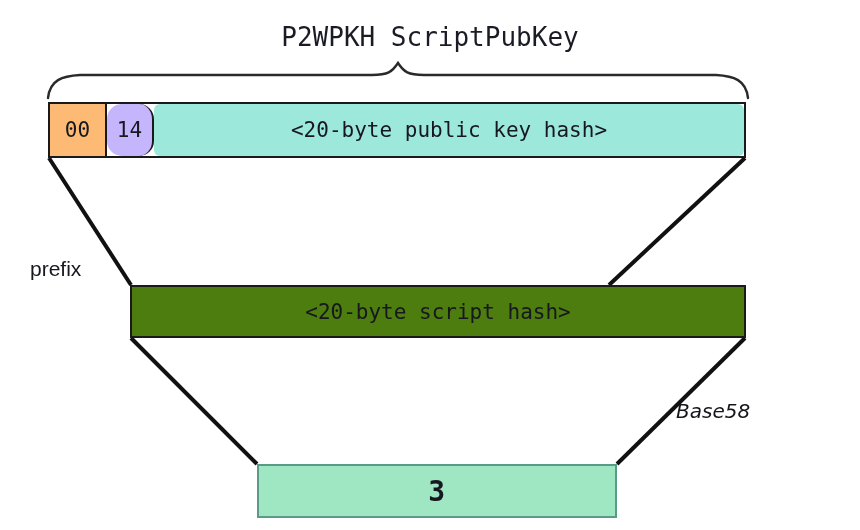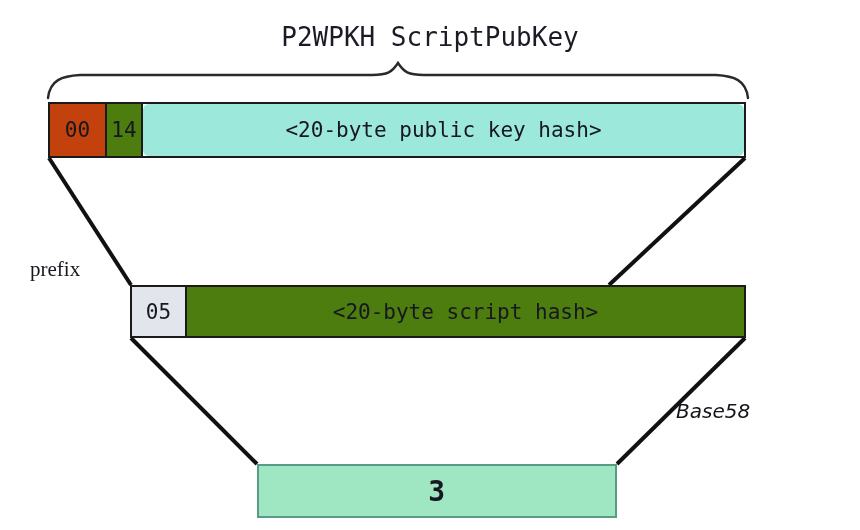--- a/index.html
+++ b/index.html
@@ -57,22 +57,22 @@
     border-right: 2px solid #1a1a1a;
   }
 
   
   #top-bar {
     left: 48px;
     top: 102px;
     width: 698px;
     height: 56px;
   }
-  #cell-version   { width: 57px;  background: #c2410c; }
-  #cell-pushbytes { width: 36px;  background: #4d7c0f; }
+  #cell-version   { width: 57px;  background: #fdba74; }
+  #cell-pushbytes { width: 47px;  background: #c4b5fd; border-radius: 15px; }
   #cell-pubkeyhash{ flex: 1;      background: #9ce8db; border-radius: 6px; }
 
   
   #mid-bar {
     left: 130px;
     top: 285px;
     width: 616px;
     height: 53px;
   }
   #cell-prefix-05 { width: 55px;  background: #e2e5ec; }
@@ -106,21 +106,21 @@
     color: #15151c;
     white-space: nowrap;
   }
   #label-hash160 { left: 710px; top: 204px; }
   #label-base58  { left: 676px; top: 399px; }
 
   #label-prefix {
     position: absolute;
     left: 30px;
     top: 257px;
-    font-family: Liberation Serif, serif;
+    font-family: Liberation Sans, sans-serif;
     font-size: 21px;
     color: #17171f;
     white-space: nowrap;
   }
 </style>
 </head>
 <body>
 
 <div id="stage">
 
@@ -146,21 +146,20 @@
   <div class="bar" id="top-bar">
     <div class="cell divider-right" id="cell-version">00</div>
     <div class="cell divider-right" id="cell-pushbytes">14</div>
     <div class="cell" id="cell-pubkeyhash">&lt;20-byte public key hash&gt;</div>
   </div>
 
 
   <div id="label-prefix">prefix</div>
 
   <div class="bar" id="mid-bar">
-    <div class="cell divider-right" id="cell-prefix-05">05</div>
     <div class="cell" id="cell-scripthash">&lt;20-byte script hash&gt;</div>
   </div>
 
   <div class="side-label" id="label-base58">Base58</div>
 
   <div class="bar" id="bottom-bar">
     <div class="cell" id="cell-address">
       <span class="addr-lead">3</span>
     </div>
   </div>

